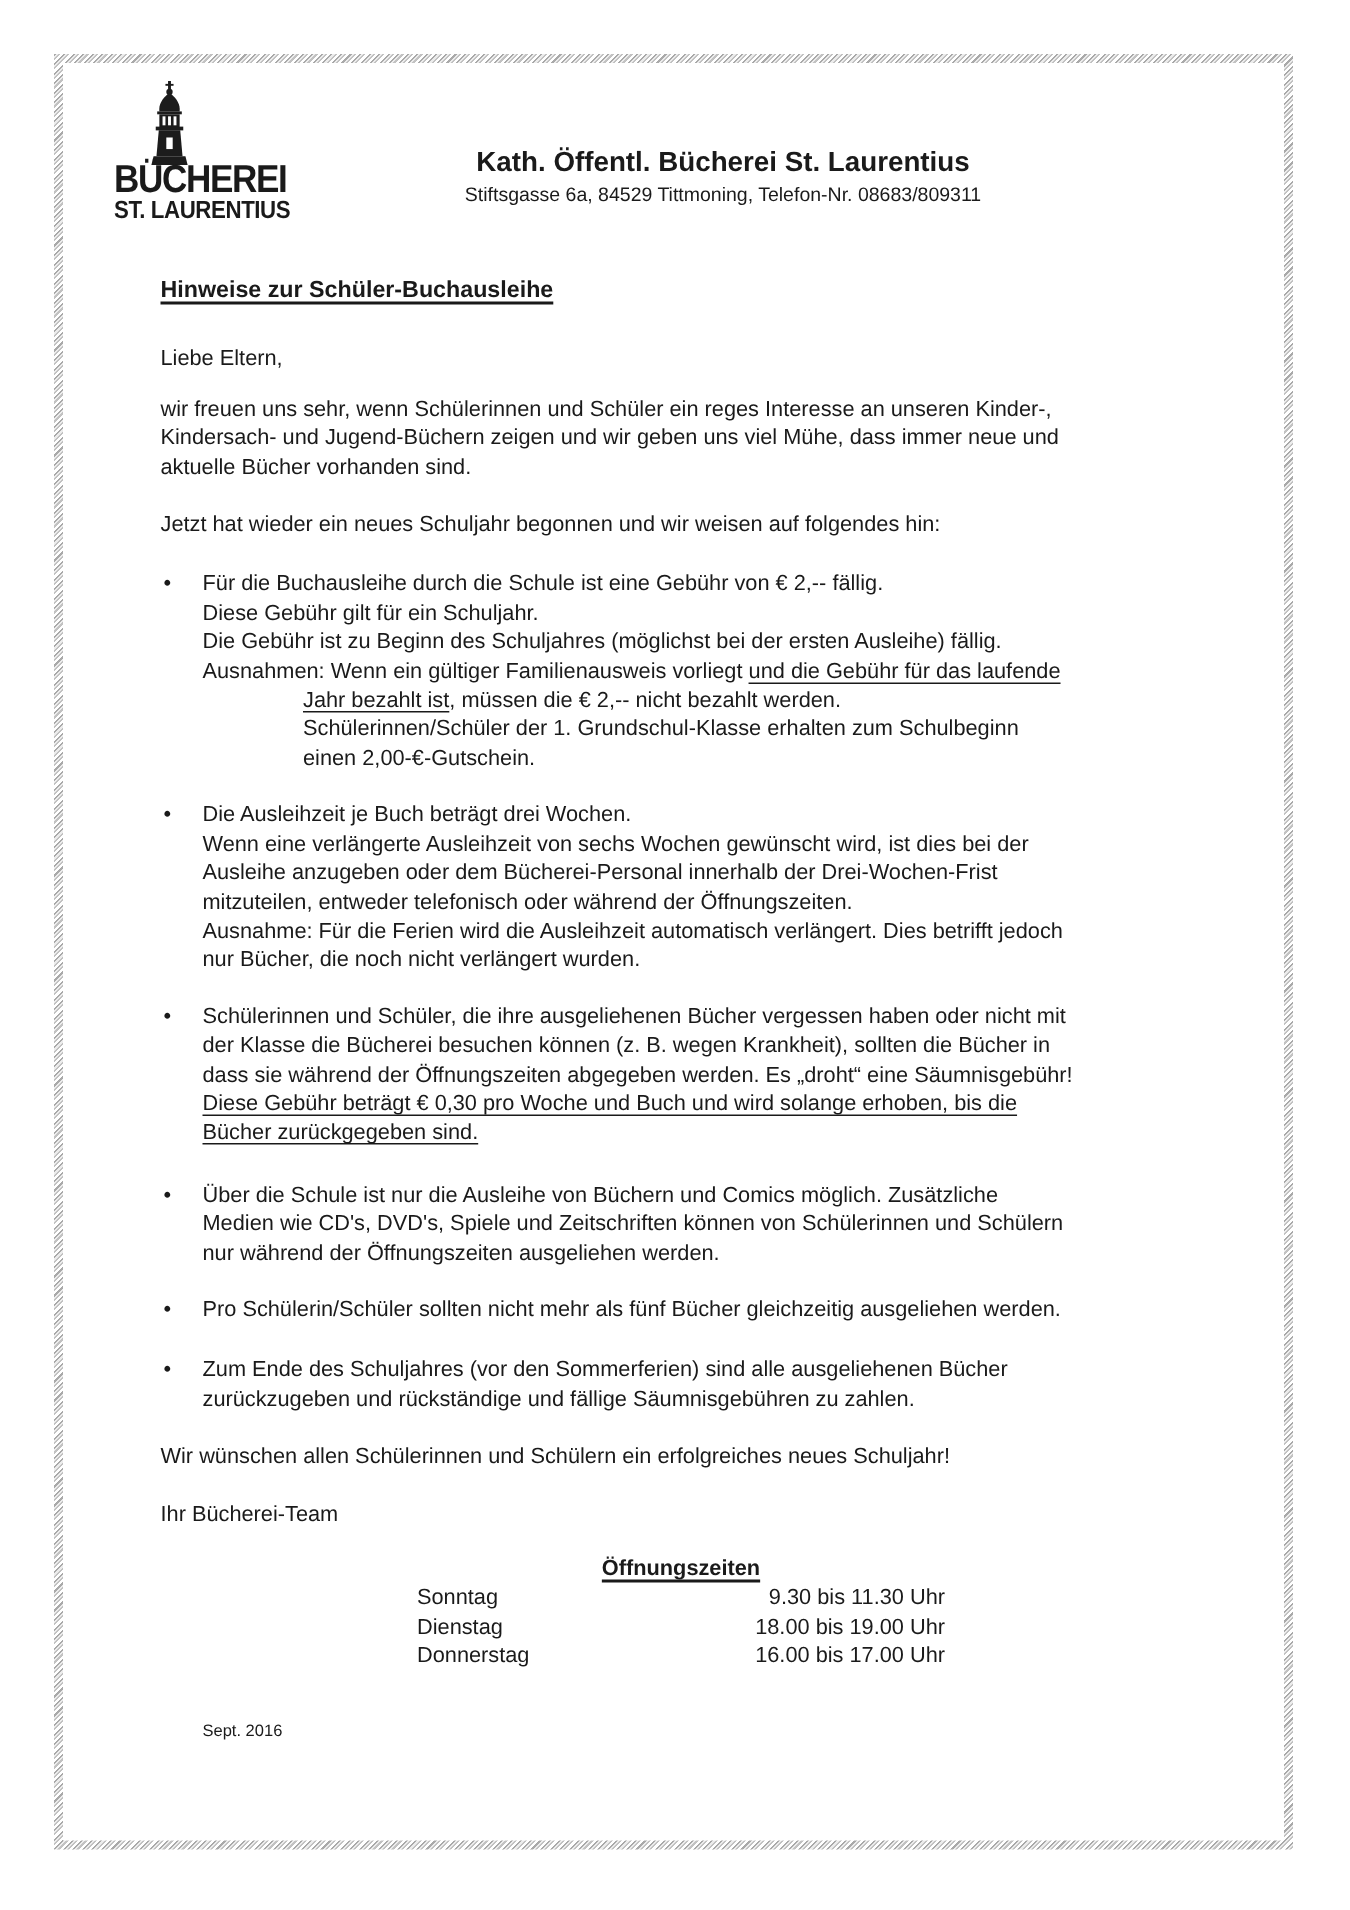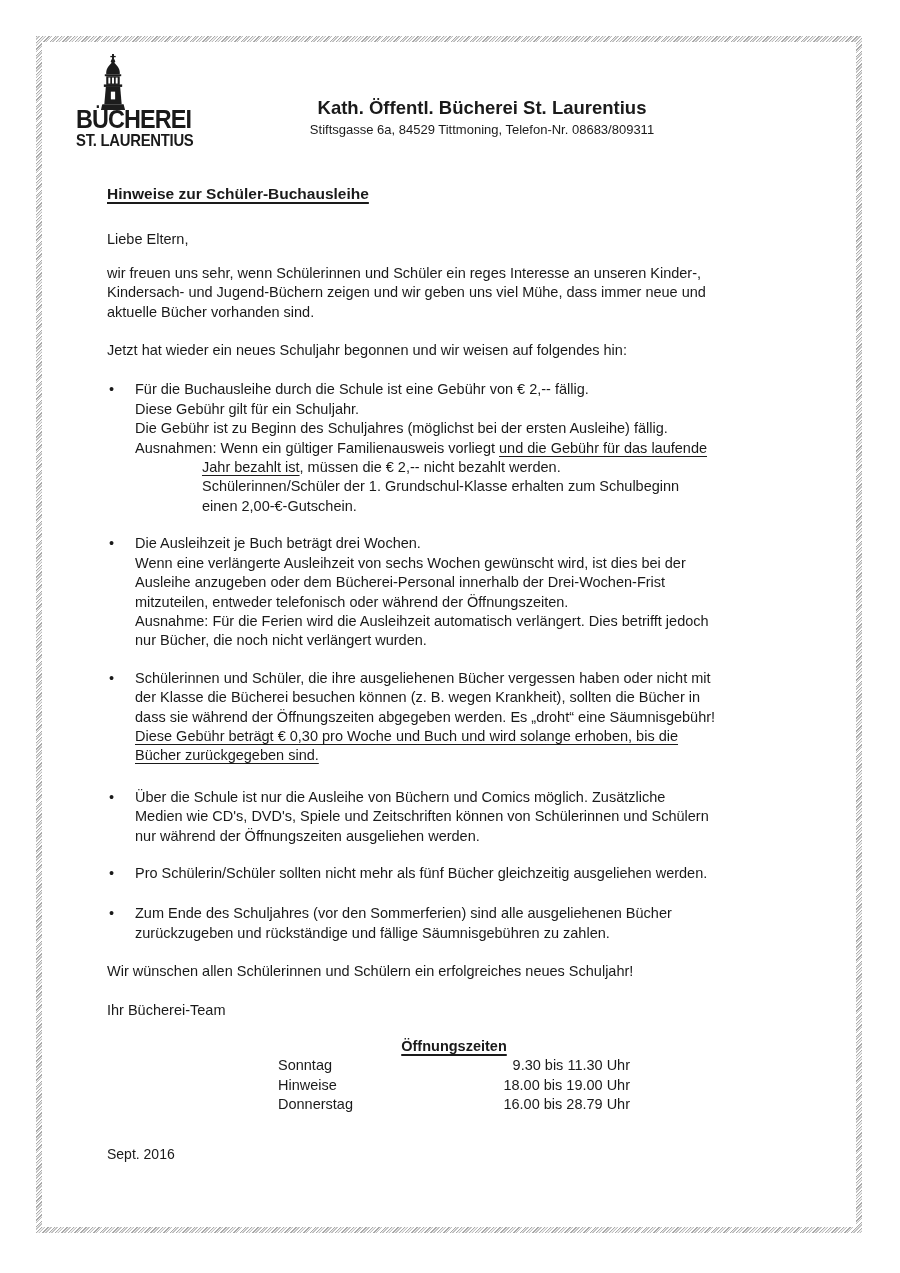--- a/index.html
+++ b/index.html
@@ -62,21 +62,21 @@
 
   
   .hours{margin-left:171px;width:352px;margin-bottom:30px;}
   .hours-title{
     text-align:center;font-weight:bold;
     text-decoration:underline;text-underline-offset:2.5px;text-decoration-thickness:1.5px;
   }
   .hrow{display:flex;justify-content:space-between;}
   .hrow .time{text-align:right;}
 
-  .doc-footer{font-size:14px;}
+  .doc-footer{font-size:11px;margin-left:28px;}
 </style>
 </head>
 <body>
 
 <div class="frame">
   <div class="frame-inner"></div>
 </div>
 
 <div class="logo">
   <svg class="tower" width="42" height="56" viewBox="0 0 42 58" aria-hidden="true">
@@ -184,24 +184,24 @@
     </div>
 
   <div class="hours">
     <div class="hours-title">Öffnungszeiten</div>
     <div>
         <div class="hrow">
           <span class="day">Sonntag</span>
           <span class="time">9.30 bis 11.30 Uhr</span>
         </div>
         <div class="hrow">
-          <span class="day">Hinweise</span>
+          <span class="day">Dienstag</span>
           <span class="time">18.00 bis 19.00 Uhr</span>
         </div>
         <div class="hrow">
           <span class="day">Donnerstag</span>
-          <span class="time">16.00 bis 28.79 Uhr</span>
+          <span class="time">16.00 bis 17.00 Uhr</span>
         </div>
       </div>
   </div>
 
   <div class="doc-footer">Sept. 2016</div>
 </div>
 
 </body></html>

